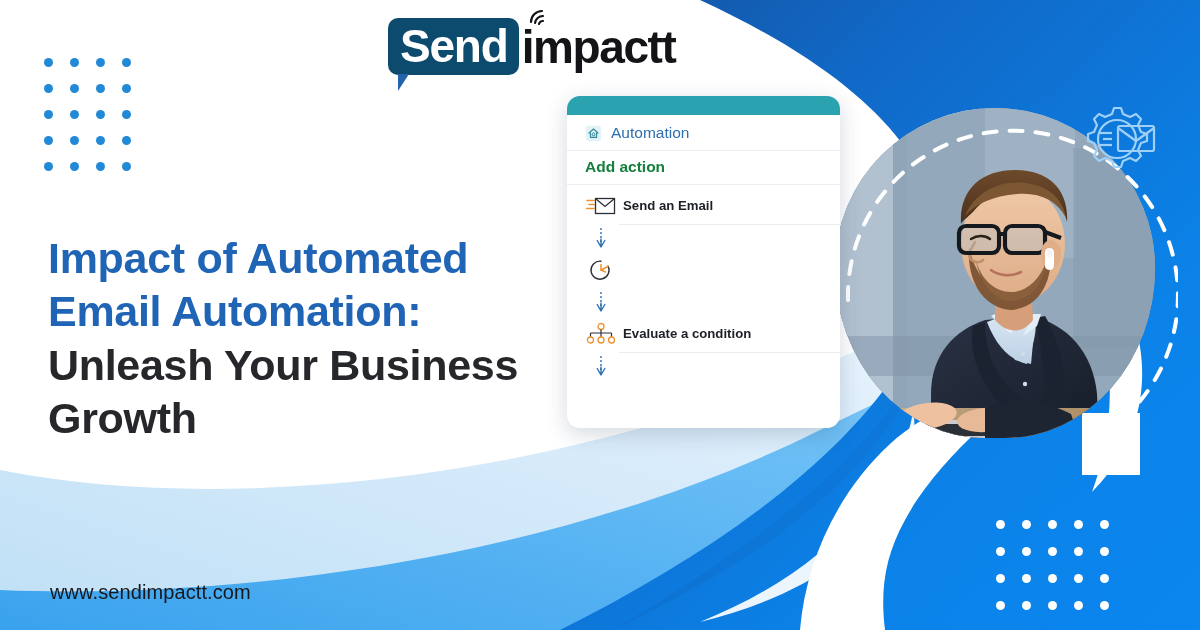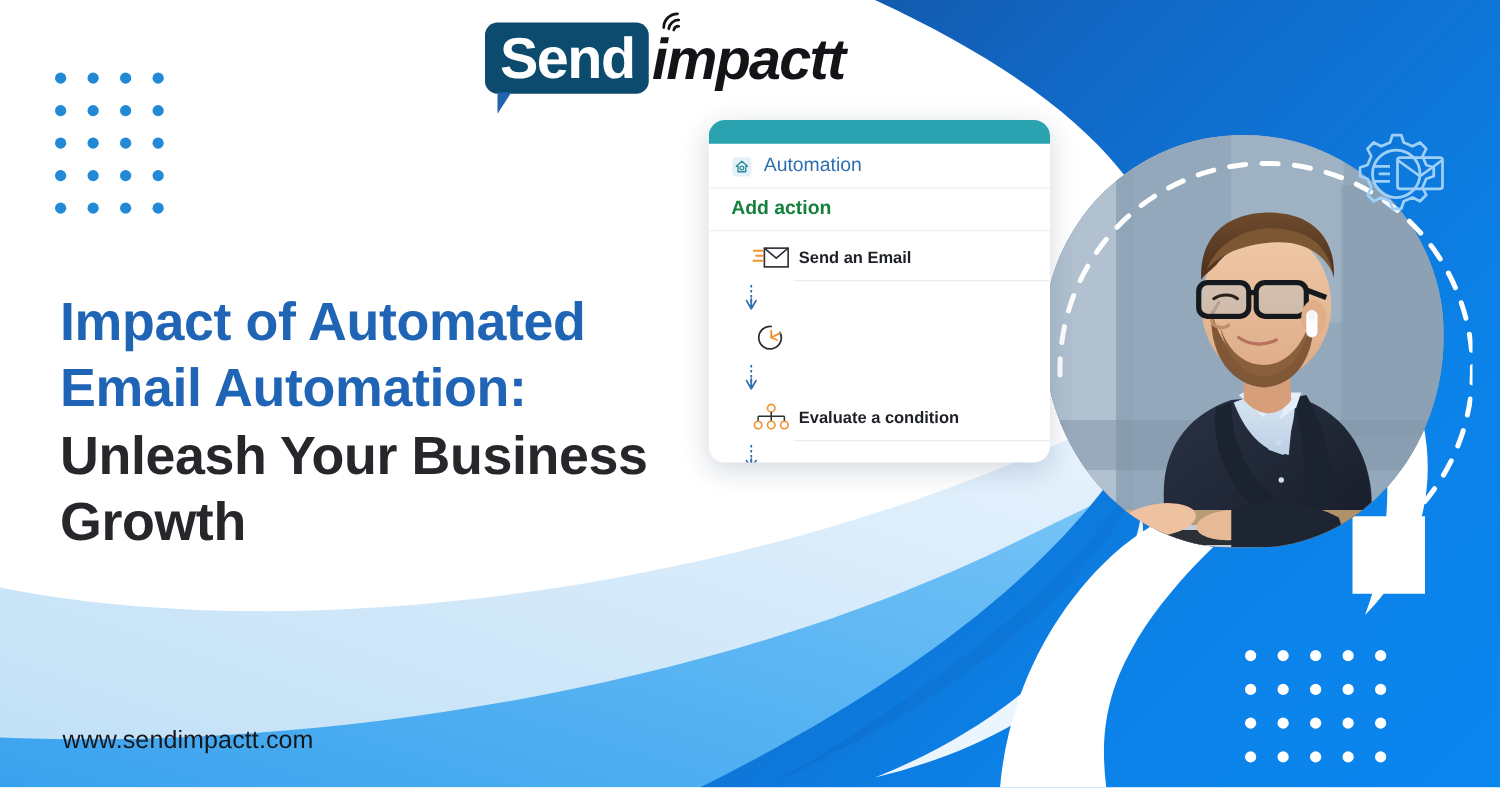--- a/index.html
+++ b/index.html
@@ -65,28 +65,28 @@
     border-bottom:17px solid transparent;
   }
   #logo-send {
     color:#ffffff; font-weight:bold; font-size:46px; line-height:1;
     letter-spacing:-1.2px;
   }
   #logo-impactt {
     position:relative;
     color:#131318; font-weight:bold; font-size:46px; line-height:1;
     letter-spacing:-1.4px;
-    margin-left:3px; margin-top:6px;font-style:italic;
+    margin-left:3px; margin-top:6px;
   }
   #wifi-icon { position:absolute; left:6px; top:-18px; }
 
   
   #automation-card {
     position:absolute; left:567px; top:96px;
-    width:273px; height:274px;
+    width:273px; height:332px;
     background:#ffffff;
     border-radius:13px;
     box-shadow:0 6px 22px rgba(18,40,70,0.18);
     overflow:hidden;
   }
   #card-header-bar { height:19px; background:#2ba2b0; }
   #card-body { padding:0 0 0 0; }
 
   .card-title-row {
     display:flex; align-items:center; gap:9px;
@@ -95,21 +95,21 @@
   }
   .card-title-row .title-text {
     color:#2e6fb0; font-size:15.5px; font-weight:500;
   }
   #add-action-row {
     padding:7px 14px 8px 18px;
     border-bottom:1px solid #eceef1;
   }
   #add-action-row .add-text { color:#15803d; font-size:15.5px; font-weight:600; }
 
-  .step { display:flex; align-items:center; min-height:42px; padding-left:16px;margin-left:16px; }
+  .step { display:flex; align-items:center; min-height:42px; padding-left:16px; }
   .step .step-icon { width:36px; flex:0 0 36px; display:flex; align-items:center; justify-content:center; }
   .step .step-label {
     flex:1; font-size:13.2px; color:#1d2026; font-weight:600;
     padding:11px 10px 11px 4px;
     border-bottom:1px solid #ebedf0;
   }
   .connector { height:22px; display:flex; align-items:center; padding-left:16px; }
   .connector .conn-box { width:36px; display:flex; justify-content:center; }
 
   

